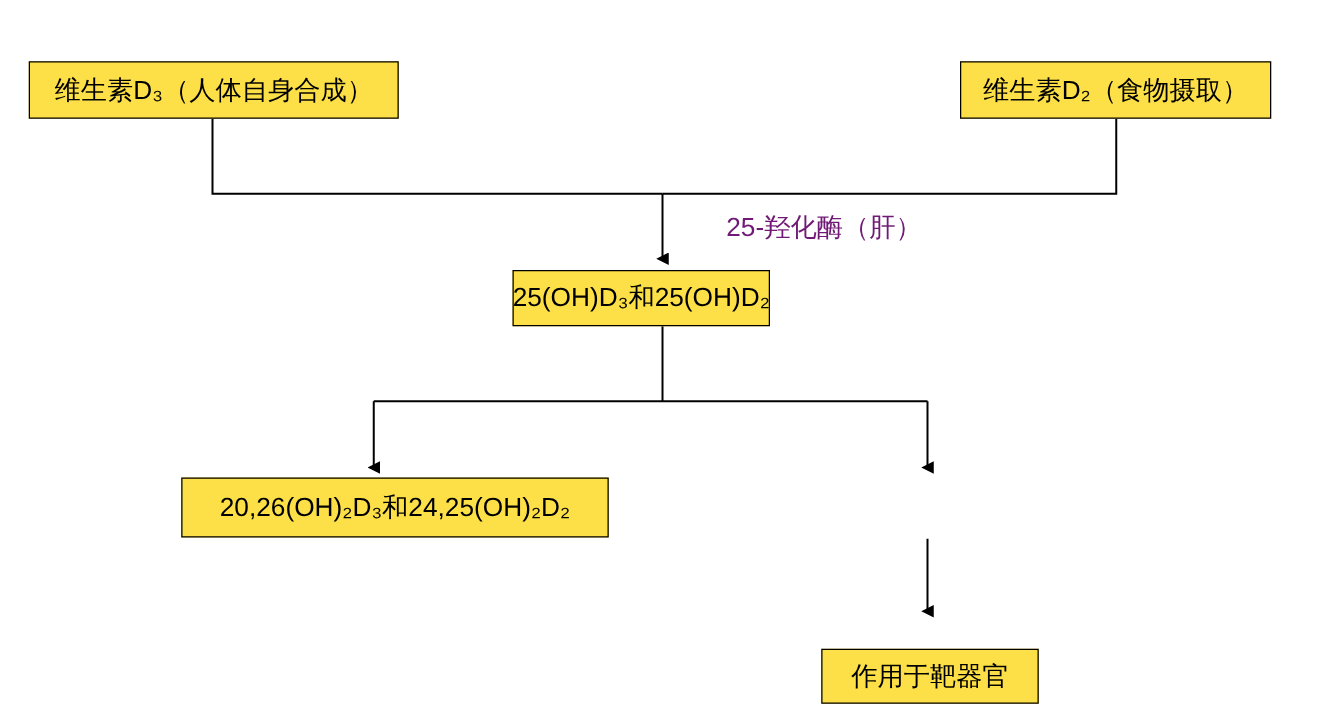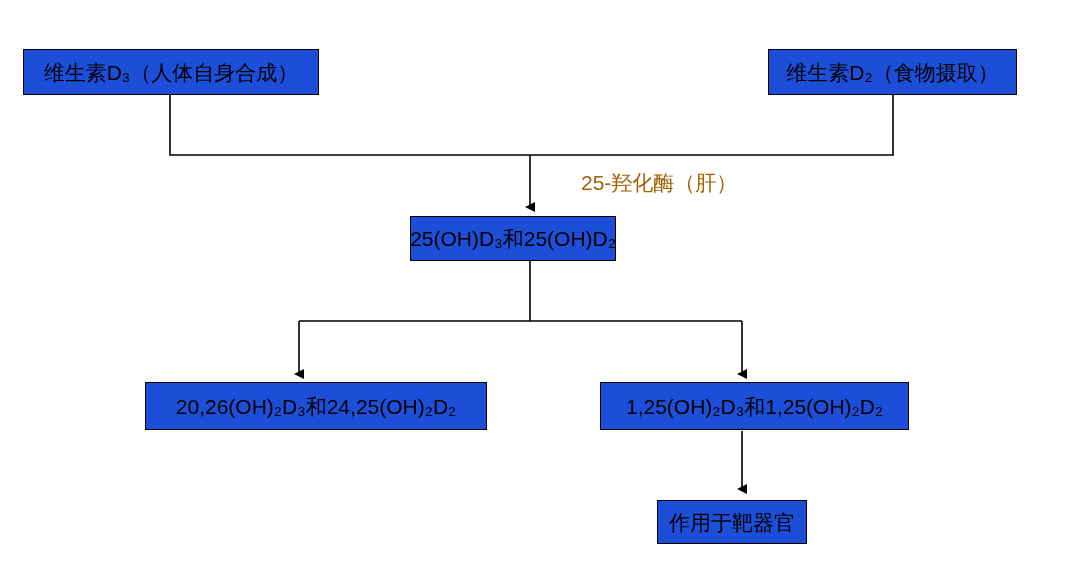--- a/index.html
+++ b/index.html
@@ -12,37 +12,37 @@
     width: 1074px;
     height: 578px;
     background: #ffffff;
     font-family: "Liberation Sans", "DejaVu Sans", sans-serif;
     overflow: hidden;
   }
   .node {
     position: absolute;
     box-sizing: border-box;
     border: 1.5px solid #000000;
-    background: #1d4ed8;
+    background: #fde047;
     display: flex;
     align-items: center;
     justify-content: center;
     color: #000000;
     font-size: 21px;
     line-height: 1;
     white-space: nowrap;
     letter-spacing: 0px;
   }
   .node .txt {
     display: inline-block;
     padding: 0 2px;
   }
   .free-label {
     position: absolute;
-    color: #a16207;
+    color: #701a75;
     font-size: 21px;
     line-height: 1;
     white-space: nowrap;
   }
   svg.links {
     position: absolute;
     left: 0;
     top: 0;
     width: 1074px;
     height: 578px;
@@ -89,21 +89,18 @@
   <div class="free-label" style="left:581px; top:172px;">25-羟化酶（肝）</div>
 
   <div class="node" style="left:410px; top:216px; width:206px; height:45px;">
     <span class="txt">25(OH)D₃和25(OH)D₂</span>
   </div>
 
   <div class="node" style="left:145px; top:382px; width:342px; height:48px;">
     <span class="txt">20,26(OH)₂D₃和24,25(OH)₂D₂</span>
   </div>
 
-  <div class="node" style="left:600px; top:382px; width:309px; height:48px;">
-    <span class="txt">1,25(OH)₂D₃和1,25(OH)₂D₂</span>
-  </div>
 
-  <div class="node" style="left:657px; top:500px; width:150px; height:44px;">
+  <div class="node" style="left:657px; top:519px; width:174px; height:44px;">
     <span class="txt">作用于靶器官</span>
   </div>
 
 </div>
 
 </body></html>

